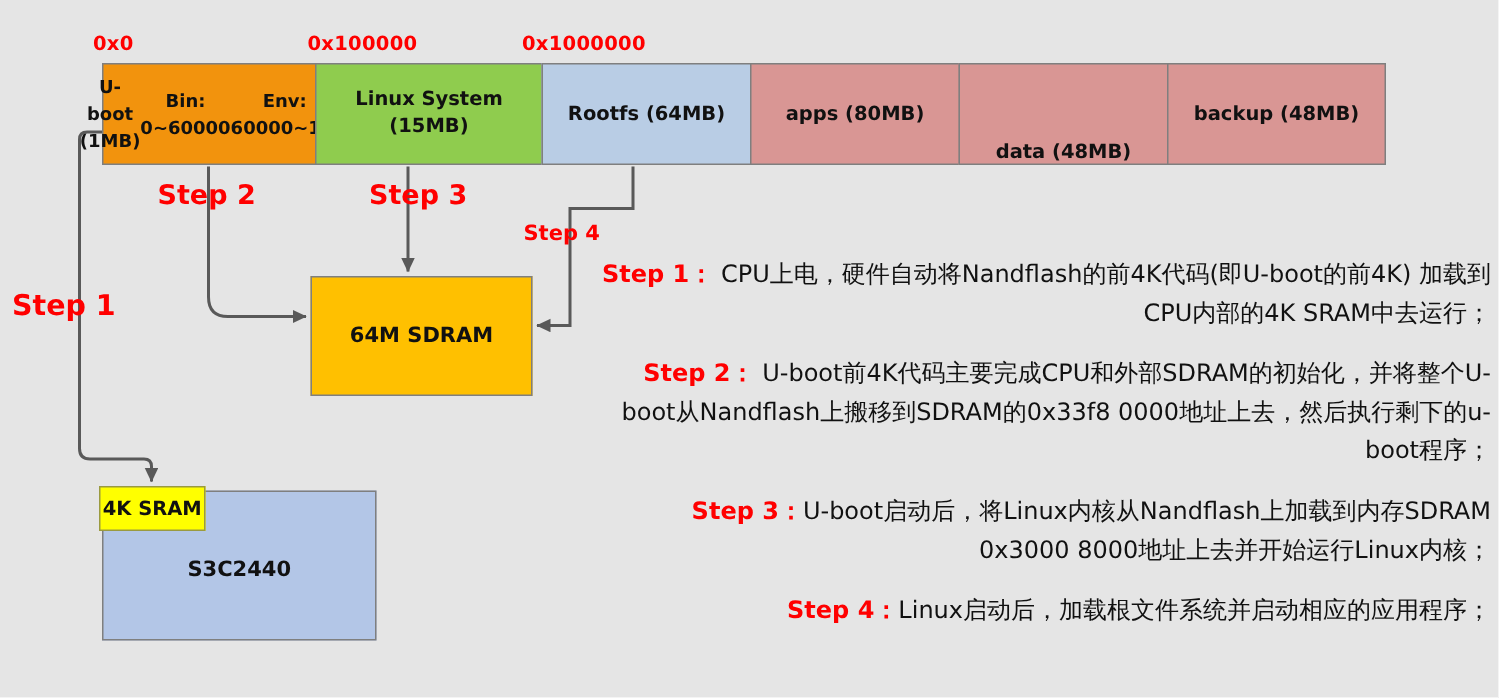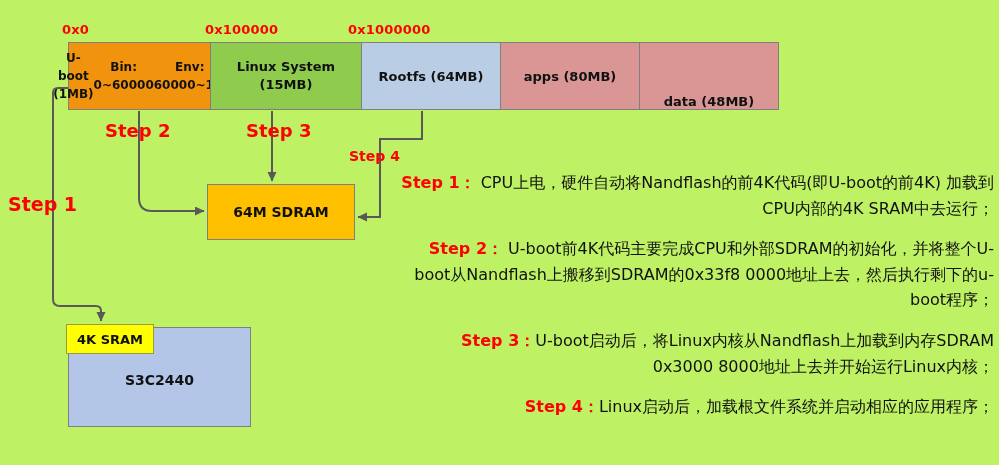--- a/index.html
+++ b/index.html
@@ -1,19 +1,19 @@
 <!DOCTYPE html>
 <html style="--uboot-orange: #F2930D; --linux-green: #8FCC4E; --rootfs-blue: #B9CDE5; --storage-pink: #D99694; --sdram-gold: #FFC000; --sram-yellow: #FFFF00; --chip-blue: #B3C6E7; --accent-red: #FF0000; --arrow-gray: #595959; --border-gray: #7F7F7F;"><head>
 <meta charset="utf-8">
 <style>
   * { margin: 0; padding: 0; box-sizing: border-box; }
   html, body { background: #ffffff; }
   body { font-family: "DejaVu Sans", "Liberation Sans", sans-serif; }
 
-  .canvas { position: relative; width: 999px; height: 465px; background: #bef264; overflow: hidden; }
+  .canvas { position: relative; width: 999px; height: 465px; background: #e5e5e5; overflow: hidden; }
 
   .addr { position: absolute; top: 22px; color: var(--accent-red); font-weight: bold; font-size: 13px; letter-spacing: .2px; }
   #addr-0 { left: 62px; }
   #addr-1 { left: 205px; }
   #addr-2 { left: 348px; text-align: right; }
 
   .flash-bar { position: absolute; left: 68px; top: 42px; height: 68px; display: flex; }
   .part { border: 1px solid var(--border-gray); display: flex; align-items: center; justify-content: center; text-align: center; font-weight: bold; font-size: 13px; color: #111; margin-left: -1px; }
   .part:first-child { margin-left: 0; }
   .part-uboot  { width: 143px; background: var(--uboot-orange); font-size: 12px; line-height: 1.5; }
@@ -26,24 +26,24 @@
   .step-tag { position: absolute; color: var(--accent-red); font-weight: bold; font-size: 18px; }
   #step1-tag { left: 8px;   top: 193px; font-size: 19px; }
   #step2-tag { left: 105px; top: 120px; }
   #step3-tag { left: 246px; top: 120px; }
   #step4-tag { left: 349px; top: 148px; font-size: 14px; }
 
   .arrows { position: absolute; left: 0; top: 0; pointer-events: none; }
   .arrow { fill: none; stroke: var(--arrow-gray); stroke-width: 2; }
   .ah-fill { fill: var(--arrow-gray); }
 
-  .sdram { position: absolute; left: 207px; top: 184px; width: 148px; height: 56px; background: var(--sdram-gold); border: 1px solid var(--border-gray); display: flex; align-items: center; justify-content: center; font-weight: bold; font-size: 14px; color: #111; }
+  .sdram { position: absolute; left: 207px; top: 184px; width: 148px; height: 80px; background: var(--sdram-gold); border: 1px solid var(--border-gray); display: flex; align-items: center; justify-content: center; font-weight: bold; font-size: 14px; color: #111; }
 
   .chip { position: absolute; left: 68px; top: 327px; width: 183px; height: 100px; background: var(--chip-blue); border: 1px solid var(--border-gray); }
-  .sram { position: absolute; left: -3px; top: -4px; width: 88px; height: 30px; background: var(--sram-yellow); border: 1px solid #9a9a40; display: flex; align-items: center; justify-content: center; font-weight: bold; font-size: 13px; color: #111; }
+  .sram { position: absolute; left: -3px; top: -4px; width: 71px; height: 30px; background: var(--sram-yellow); border: 1px solid #9a9a40; display: flex; align-items: center; justify-content: center; font-weight: bold; font-size: 13px; color: #111; }
   .chip-name { position: absolute; top: 44px; left: 0; right: 0; text-align: center; font-weight: bold; font-size: 14px; color: #111; }
 
   .steps { position: absolute; left: 400px; top: 170px; width: 594px; font-size: 16px; line-height: 1.6; color: #111; }
   .step-para { margin-bottom: 15px; text-align: right; }
   .step-prefix { color: var(--accent-red); font-weight: bold; }
 </style>
 </head>
 <body>
 
 <div class="canvas">
@@ -62,20 +62,23 @@
       <span>Linux System (15MB)</span>
     </div>
     <div class="part part-rootfs">
       <span>Rootfs (64MB)</span>
     </div>
     <div class="part part-apps">
       <span>apps (80MB)</span>
     </div>
     <div class="part part-data">
       <span>data (48MB)</span>
+    </div>
+    <div class="part part-backup">
+      <span>backup (48MB)</span>
     </div>
   </div>
 
   <svg class="arrows" width="999" height="465" viewBox="0 0 999 465">
     <defs>
       <marker id="ah" markerUnits="userSpaceOnUse" markerWidth="11" markerHeight="11" refX="9" refY="4.5" orient="auto">
         <path class="ah-fill" d="M0,0 L9.5,4.5 L0,9 Z"></path>
       </marker>
     </defs>
     <path class="arrow" d="M68,88 L58,88 Q53,88 53,93 L53,299 Q53,306 60,306 L96,306 Q101,306 101,311 L101,321" marker-end="url(#ah)"></path>

